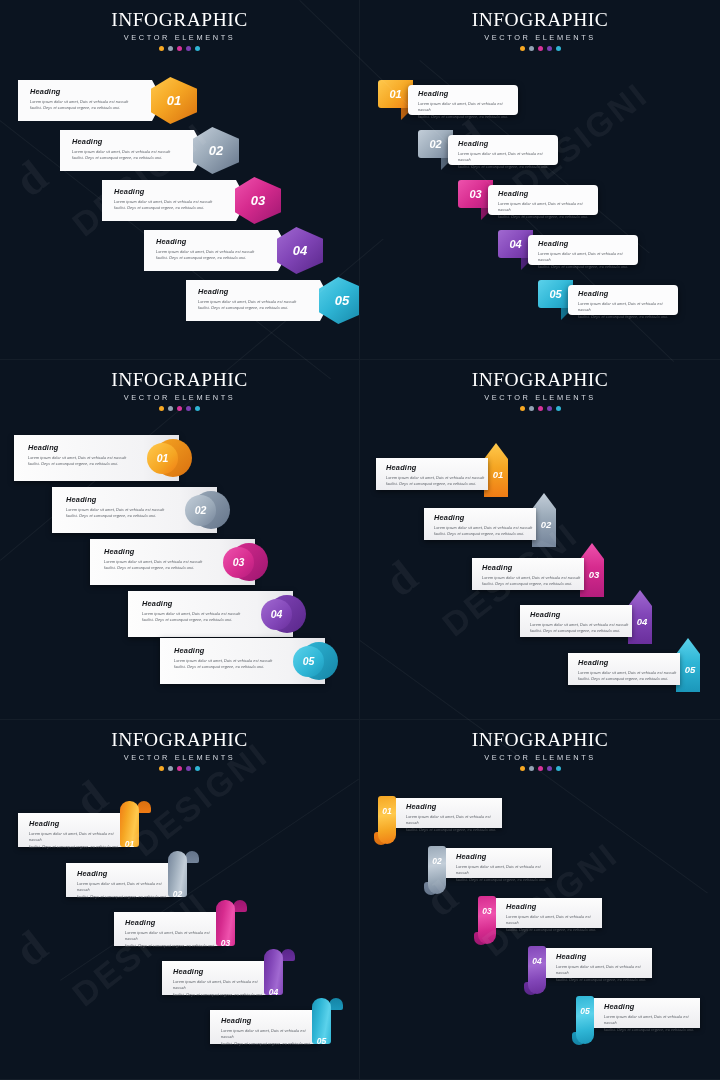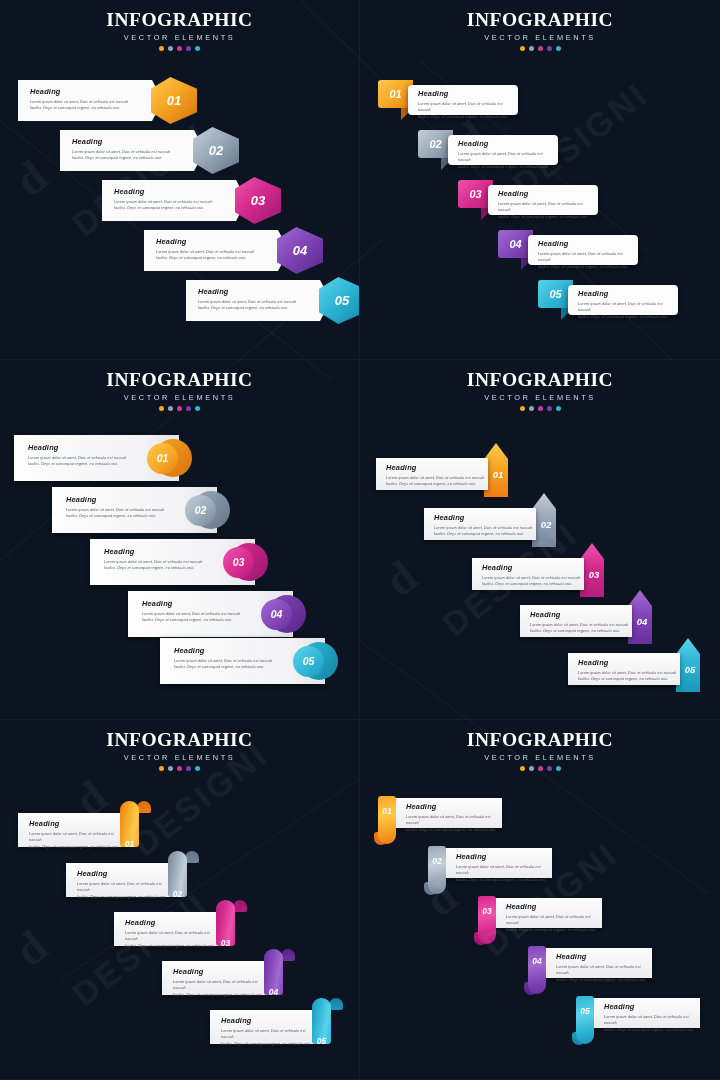--- a/index.html
+++ b/index.html
@@ -26,21 +26,21 @@
     border-bottom:1px solid rgba(255,255,255,.045);
   }
   .panel:nth-child(2n){ border-right:none; }
 
   
   .hdr{ position:absolute; top:9px; left:0; width:100%; text-align:center; }
   .hdr .t{
     color:#ffffff;
     font-size:19.5px;
     letter-spacing:.5px;
-    font-weight:bold;
+    font-weight:normal;
     font-family:"Liberation Serif", serif;
   }
   .hdr .s{
     color:#d7dbe2;
     font-size:7.4px;
     letter-spacing:2.6px;
     margin-top:2px;
   }
   .dots{ margin-top:4px; display:flex; gap:4px; justify-content:center; }
   .dots i{ width:5px; height:5px; border-radius:50%; display:block; }

